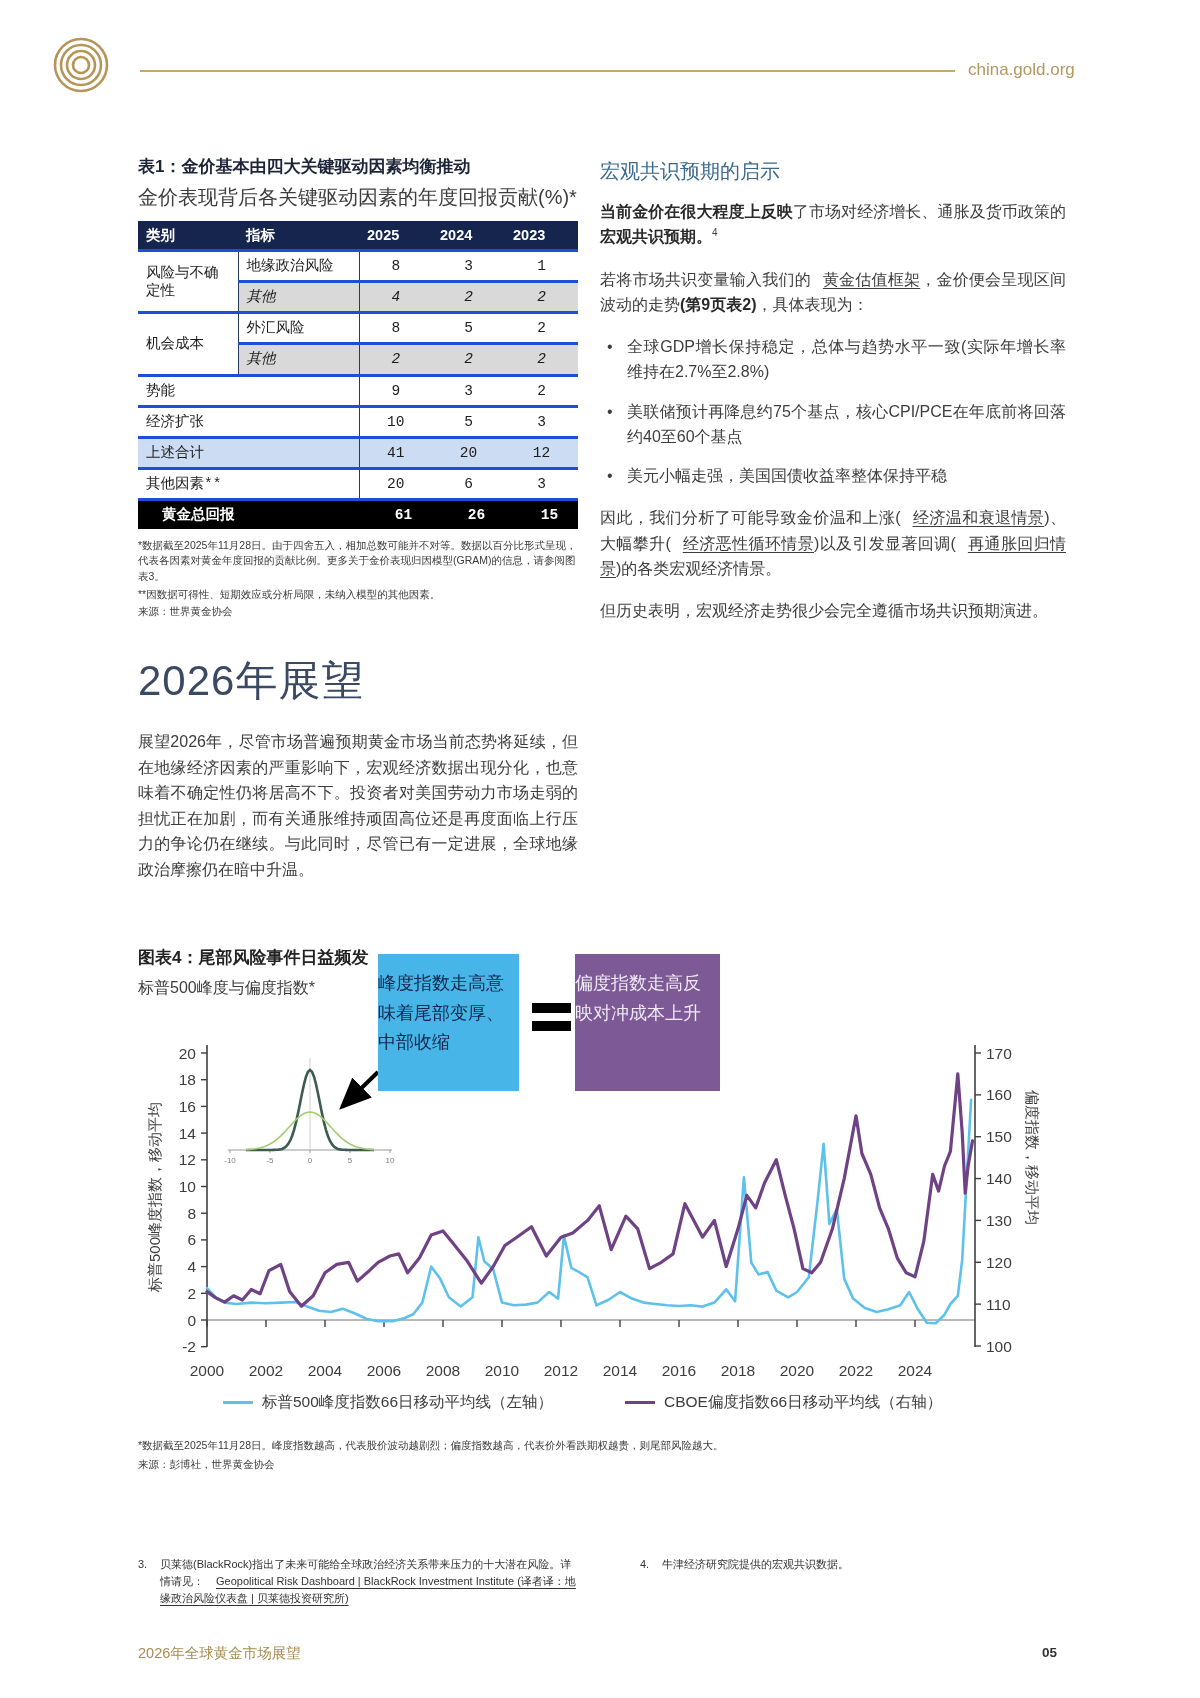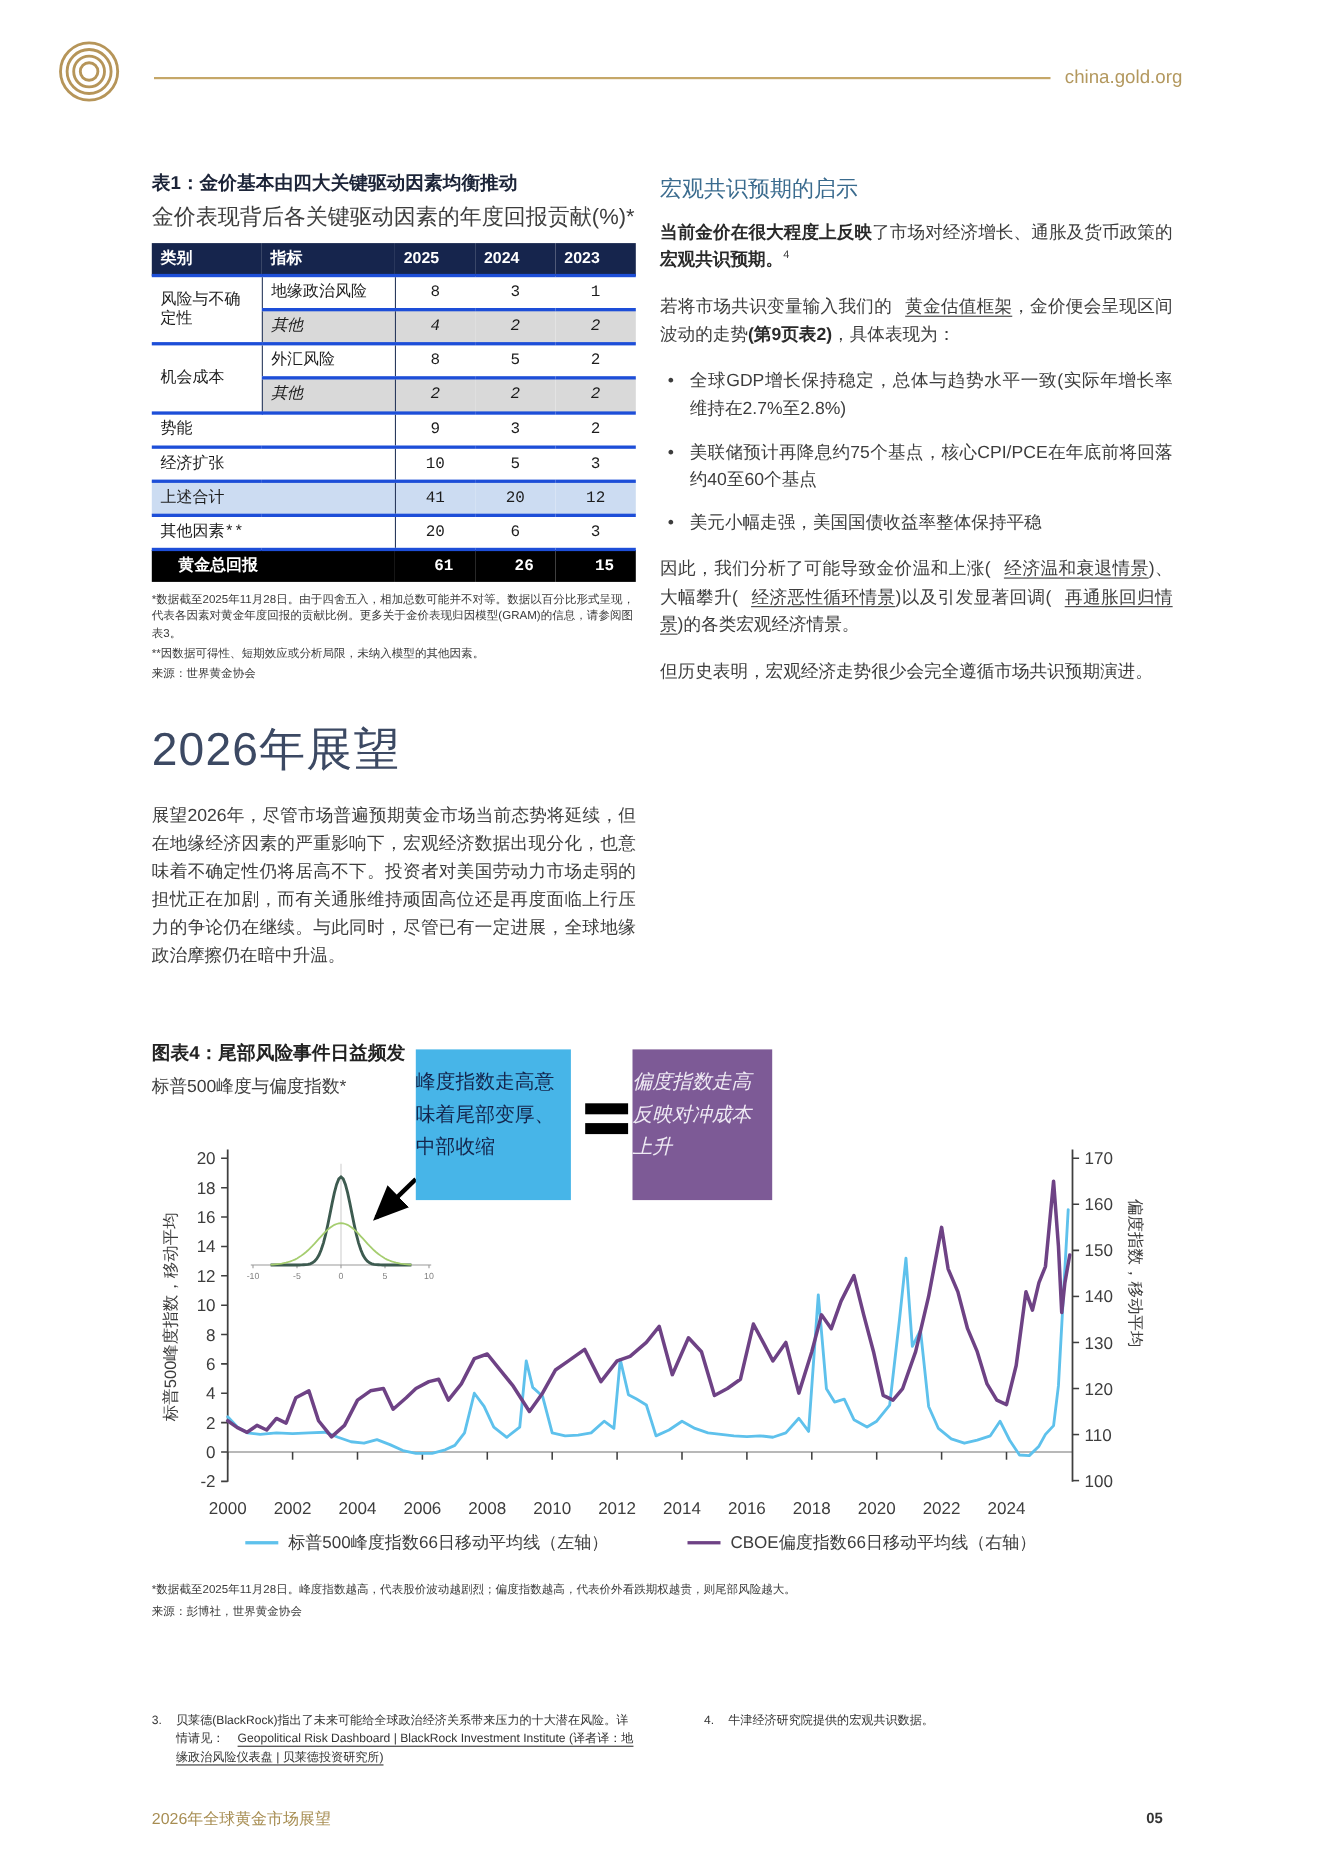--- a/index.html
+++ b/index.html
@@ -38,21 +38,21 @@
   ul.blts{list-style:none;margin:0 0 17px 0;padding:0;}
   ul.blts li{position:relative;padding-left:27px;font-size:16px;line-height:1.58;margin-bottom:14px;text-align:justify;}
   ul.blts li::before{content:"•";position:absolute;left:7px;top:0;color:#3d3d3d;}
   
   .figure{position:absolute;left:138px;top:940px;width:932px;height:568px;}
   .fig-title{position:absolute;left:0;top:6px;font-size:17px;font-weight:700;color:#222;}
   .fig-sub{position:absolute;left:0;top:38px;font-size:16px;color:#3d3d3d;}
   .fig-svg{position:absolute;left:0;top:0;}
   .anno{position:absolute;box-sizing:border-box;font-size:18px;line-height:1.65;padding:15px 10px 0 0;}
   .anno-blue{left:240px;top:14px;width:141px;height:137px;background:#47b5e8;color:#14254c;}
-  .anno-purple{left:437px;top:14px;width:127px;height:137px;background:#7d5a96;color:#efeaf4;font-style:italic;}
+  .anno-purple{left:437px;top:14px;width:145px;height:137px;background:#7d5a96;color:#efeaf4;}
   .equals{position:absolute;left:394px;top:63px;width:39px;}
   .equals div{height:10px;background:#000;margin-bottom:8px;}
   .legend{position:absolute;left:0;top:452px;width:932px;height:24px;font-size:15.5px;color:#3d3d3d;}
   .leg-item{position:absolute;display:flex;align-items:center;gap:9px;white-space:nowrap;}
   .leg-swatch{display:inline-block;width:30px;height:3px;}
   .fig-foot{position:absolute;left:0;top:498px;width:932px;font-size:10.5px;color:#3a3a3a;line-height:1.5;}
   .fig-src{position:absolute;left:0;top:518px;font-size:10.5px;color:#3a3a3a;}
   
   .endnotes{position:absolute;left:138px;top:1556px;width:950px;font-size:11px;color:#333;line-height:1.55;}
   .note3{position:absolute;left:0;top:0;width:438px;display:flex;}

